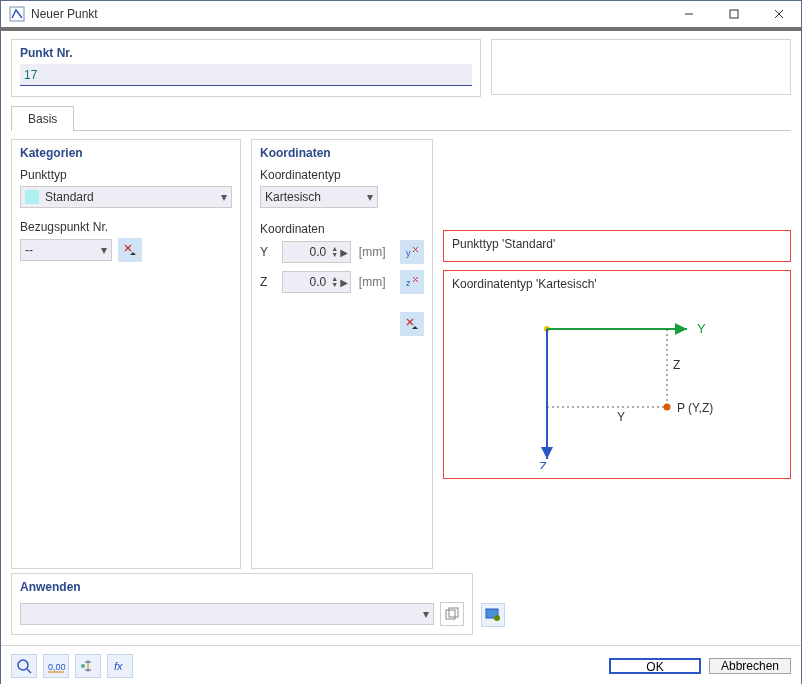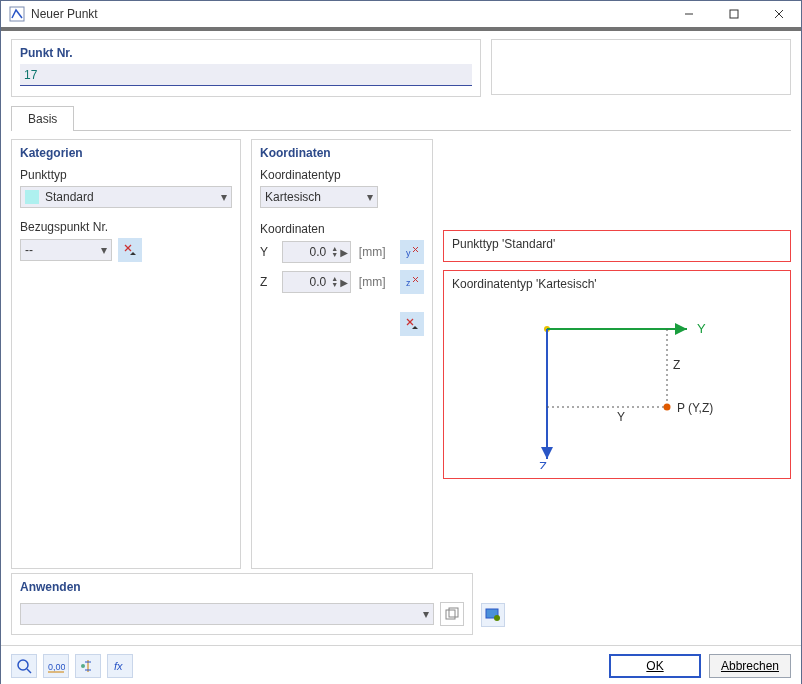--- a/index.html
+++ b/index.html
@@ -47,21 +47,21 @@
   .preview { flex:1; border:1px solid #ef4444; background:#fff; padding:6px 8px; position:relative;}
   .preview-title { color:#333; margin-bottom:4px;}
   .komm-row { display:flex; gap:8px; padding:4px 10px 10px 10px; align-items:flex-end;}
   .komm-panel { flex:1; }
   .komm-select { margin:2px 8px 8px 8px; }
   .komm-side { width:310px; display:flex; align-items:flex-end; padding-bottom:8px;}
   .bottom-bar { border-top:1px solid #d4d4d4; padding:8px 10px; display:flex; align-items:center; }
   .tool-icons { display:flex; gap:6px; }
   .tool-icons .tbtn { width:26px; height:24px; border:1px solid #c9d6ea; background:#eaf1fb; display:inline-flex; align-items:center; justify-content:center;}
   .spacer { flex:1; }
-  .dlg-btn { height:24px; border:1px solid #9aa3b0; background:#f3f3f3; padding:0 10px; margin-left:8px; min-width:82px; font-size:12px;text-decoration:underline;}
+  .dlg-btn { height:16px; border:1px solid #9aa3b0; background:#f3f3f3; padding:0 10px; margin-left:8px; min-width:82px; font-size:12px;}
   .dlg-btn.primary { border:2px solid #2a56c6; background:#fff; min-width:92px;}
   .kategorien-box { height:430px; }
   .koord-box { height:430px; }
   .point-dot { width:6px;height:6px;background:#e05a00;border-radius:50%;position:absolute; }
   svg text { font-family:"Segoe UI",sans-serif; }
 </style>
 </head>
 <body>
 
 <div class="window">

